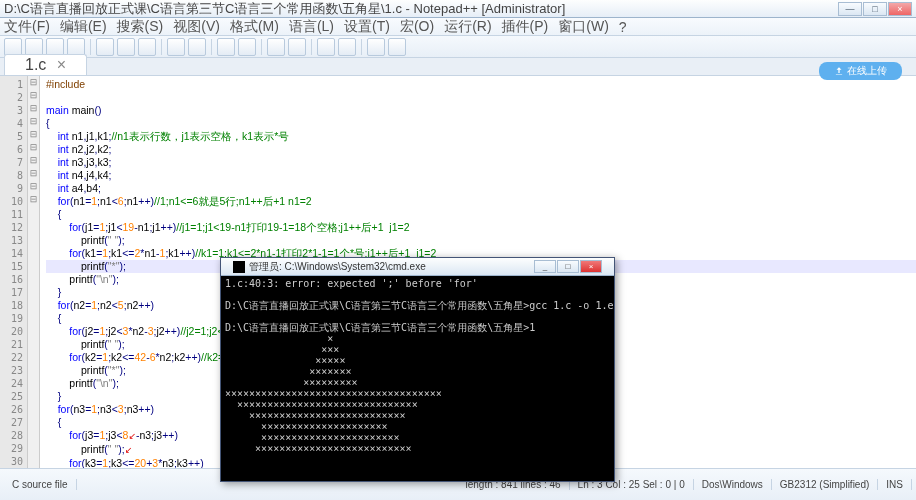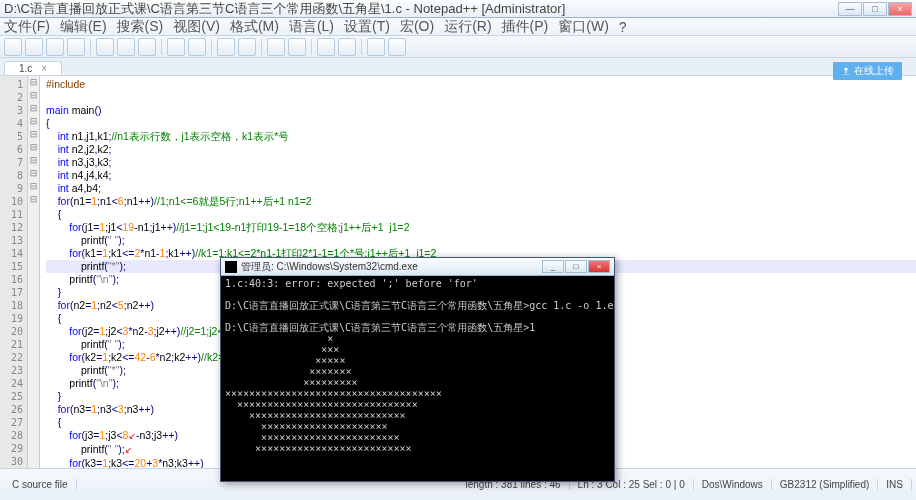--- a/index.html
+++ b/index.html
@@ -8,41 +8,41 @@
 .titlebar-text{color:#444;font-size:13px;flex:1}
 .titlebar-btns{display:flex;gap:1px}
 .titlebar-btn{width:24px;height:14px;background:linear-gradient(#f8fbfe,#dbe7f3);border:1px solid #a8bdd3;font-size:9px;text-align:center;line-height:12px;color:#456}
 .titlebar-btn.close{background:linear-gradient(#f3a8a8,#e66);color:#fff}
 .menubar{background:linear-gradient(#f8fbfe,#ecf2f9);height:18px;display:flex;align-items:center;padding:0 4px;gap:10px;color:#555;font-size:14px;border-bottom:1px solid #c6d4e3}
 .menubar span{cursor:default}
 .toolbar{background:linear-gradient(#f5f9fd,#e8eff7);height:22px;border-bottom:1px solid #c6d4e3;display:flex;align-items:center;padding:0 4px;gap:3px}
 .tb-btn{width:18px;height:18px;background:linear-gradient(#fff,#e4ecf5);border:1px solid #b8cadd;border-radius:2px}
 .tb-sep{width:1px;height:16px;background:#c6d4e3;margin:0 2px}
 .tabbar{background:#e9eff6;height:18px;display:flex;align-items:flex-end;padding:0 4px;border-bottom:1px solid #c6d4e3}
-.tab{background:#fff;border:1px solid #c6d4e3;border-bottom:none;padding:1px 14px;font-size:10px;color:#444;border-radius:3px 3px 0 0}
+.tab{background:#fff;border:1px solid #c6d4e3;border-bottom:none;padding:1px 20px;font-size:16px;color:#444;border-radius:3px 3px 0 0}
 .tab.active{background:#fff}
 .editor{display:flex;height:400px;background:#fff;position:relative}
 .gutter{width:28px;background:#e8e8e8;border-right:1px solid #ccc;color:#888;font-family:Consolas,monospace;font-size:10px;text-align:right;padding:2px 4px 0 0;line-height:13px}
 .code{flex:1;font-family:Consolas,monospace;font-size:10.5px;line-height:13px;padding:2px 0 0 6px;color:#000;white-space:pre;overflow:hidden}
 .code .hl{background:#e8e8ff;display:inline-block;width:100%}
 .kw{color:#0000ff}
 .pp{color:#804000}
 .str{color:#808080}
 .num{color:#ff8000}
 .cmt{color:#008000}
 .op{color:#000080}
 .fold{background:#f0f0f0;width:12px;border-right:1px solid #ccc}
 .fold-mark{color:#888;font-size:9px;text-align:center;line-height:13px}
-.upload-btn{position:absolute;right:14px;top:62px;background:#5eb0ef;color:#fff;padding:2px 8px;font-size:10px;border-radius:1px;display:flex;align-items:center;gap:3px}
+.upload-btn{position:absolute;right:14px;top:62px;background:#5eb0ef;color:#fff;padding:2px 15px;font-size:10px;border-radius:8px;display:flex;align-items:center;gap:3px}
 .upload-btn svg{width:10px;height:10px}
 .statusbar{position:absolute;bottom:0;left:0;right:0;height:32px;background:linear-gradient(#f5f9fd,#e8eff7);border-top:1px solid #c6d4e3;display:flex;align-items:center;font-size:10px;color:#444;padding:0 4px}
 .statusbar .seg{padding:0 8px;border-right:1px solid #c6d4e3}
 .statusbar .spacer{flex:1}
 .cmd-window{position:absolute;left:220px;top:257px;width:395px;height:225px;border:1px solid #457;box-shadow:2px 2px 8px rgba(0,0,0,.4);background:#000}
-.cmd-title{background:linear-gradient(#fdfefe,#dbe7f3);height:18px;display:flex;align-items:center;padding:0 4px;font-size:10px;color:#333;border-bottom:1px solid #9db4cc}
+.cmd-title{background:linear-gradient(#fdfefe,#dbe7f3);height:18px;display:flex;align-items:center;padding:0 12px;font-size:10px;color:#333;border-bottom:1px solid #9db4cc}
 .cmd-title-text{flex:1}
 .cmd-title-btns{display:flex;gap:1px}
 .cmd-title-btn{width:22px;height:13px;background:linear-gradient(#f8fbfe,#dbe7f3);border:1px solid #a8bdd3;font-size:8px;text-align:center;line-height:11px}
 .cmd-title-btn.close{background:linear-gradient(#f07878,#d33);color:#fff}
 .cmd-body{background:#000;color:#ccc;font-family:"NSimSun",Consolas,monospace;font-size:10px;line-height:11px;padding:2px 4px;white-space:pre;height:175px;overflow:hidden}
 .arrow{color:#d00;font-size:9px;position:relative}
 </style>
 </head>
 <body>
 
@@ -205,21 +205,21 @@
 <div class="upload-btn">
   <svg viewBox="0 0 16 16">
       <path fill="#fff" d="M8 2l4 4h-3v5H7V6H4l4-4zM3 13h10v1H3z"></path>
     </svg>
   <span>在线上传</span>
 </div>
 
 <div class="statusbar">
   <span class="seg">C source file</span>
   <span class="spacer"></span>
-  <span class="seg">length : 381   lines : 46</span>
+  <span class="seg">length : 841   lines : 46</span>
   <span class="seg">Ln : 3   Col : 25   Sel : 0 | 0</span>
   <span class="seg">Dos\Windows</span>
   <span class="seg">GB2312 (Simplified)</span>
   <span class="seg">INS</span>
 </div>
 
 <div class="cmd-window">
   <div class="cmd-title">
     <span style="width:12px;height:12px;background:#000;margin-right:4px;display:inline-block"></span>
     <span class="cmd-title-text"><span>管理员: </span><span>C:\Windows\System32\cmd.exe</span></span>

